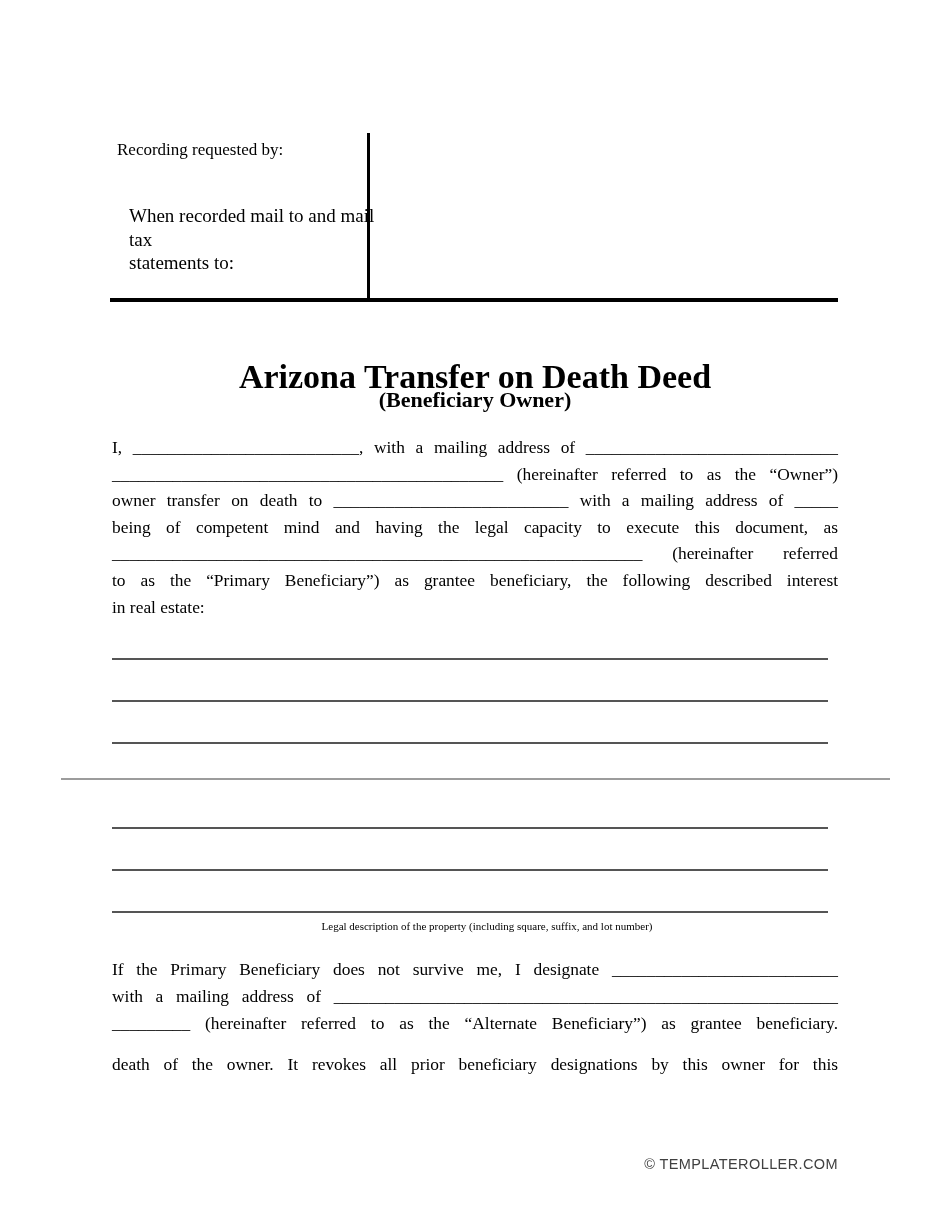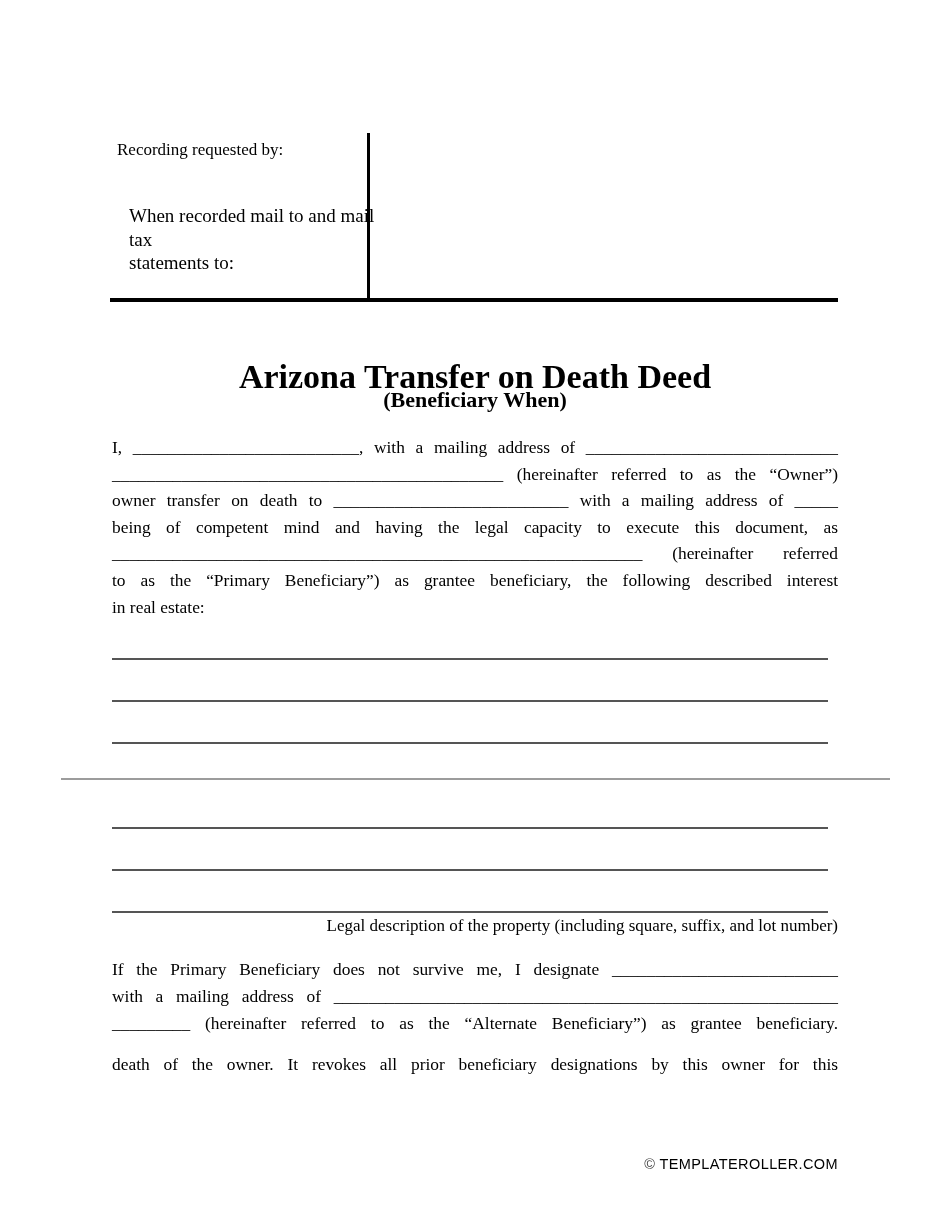--- a/index.html
+++ b/index.html
@@ -30,46 +30,46 @@
   .para .jline{text-align:justify;text-align-last:justify;}
   .para .lline{text-align:right;text-align-last:left;}
   #para1{top:434px;}
   #para2{top:956px;line-height:27px;}
   #para3{top:1051px;line-height:27px;}
 
   
   .blank-rule{left:112px;width:716px;height:0;border-top:2px solid #555555;}
   .page-divider{left:61px;top:778px;width:829px;height:2px;background:#9c9c9c;}
 
-  .legal-caption{left:112px;top:916px;width:726px;text-align:right;font-size:17px;line-height:20px;}
+  .legal-caption{left:124px;top:916px;width:726px;text-align:center;font-size:11px;line-height:20px;}
 
   
   .footer{left:112px;top:1155px;width:726px;text-align:right;
     font-family:"Liberation Sans", sans-serif;font-size:14.5px;line-height:18px;letter-spacing:0.4px;}
   .footer .copy{color:#474747;}
-  .footer a{color:#000000;text-decoration:none;}
+  .footer a{color:#404040;text-decoration:none;}
 </style>
 </head>
 <body>
 
 <div id="page">
 
   <div class="abs recording-label">Recording requested by:</div>
 
   <div class="abs mailto-label">
     <div>When recorded mail to and mail tax</div>
     <div>statements to:</div>
   </div>
 
   <div class="abs v-rule"></div>
   <div class="abs h-rule"></div>
 
 
   <div class="abs doc-title">Arizona Transfer on Death Deed</div>
-  <div class="abs doc-subtitle">(Beneficiary When)</div>
+  <div class="abs doc-subtitle">(Beneficiary Owner)</div>
 
   <div id="para1" class="abs para">
     <div class="jline">I, __________________________, with a mailing address of _____________________________</div>
     <div class="jline">_____________________________________________ (hereinafter referred to as the “Owner”)</div>
     <div class="jline">owner transfer on death to ___________________________ with a mailing address of _____</div>
     <div class="jline">being of competent mind and having the legal capacity to execute this document, as</div>
     <div class="jline">_____________________________________________________________ (hereinafter referred</div>
     <div class="jline">to as the “Primary Beneficiary”) as grantee beneficiary, the following described interest</div>
     <div class="lline">in real estate:</div>
   </div>

